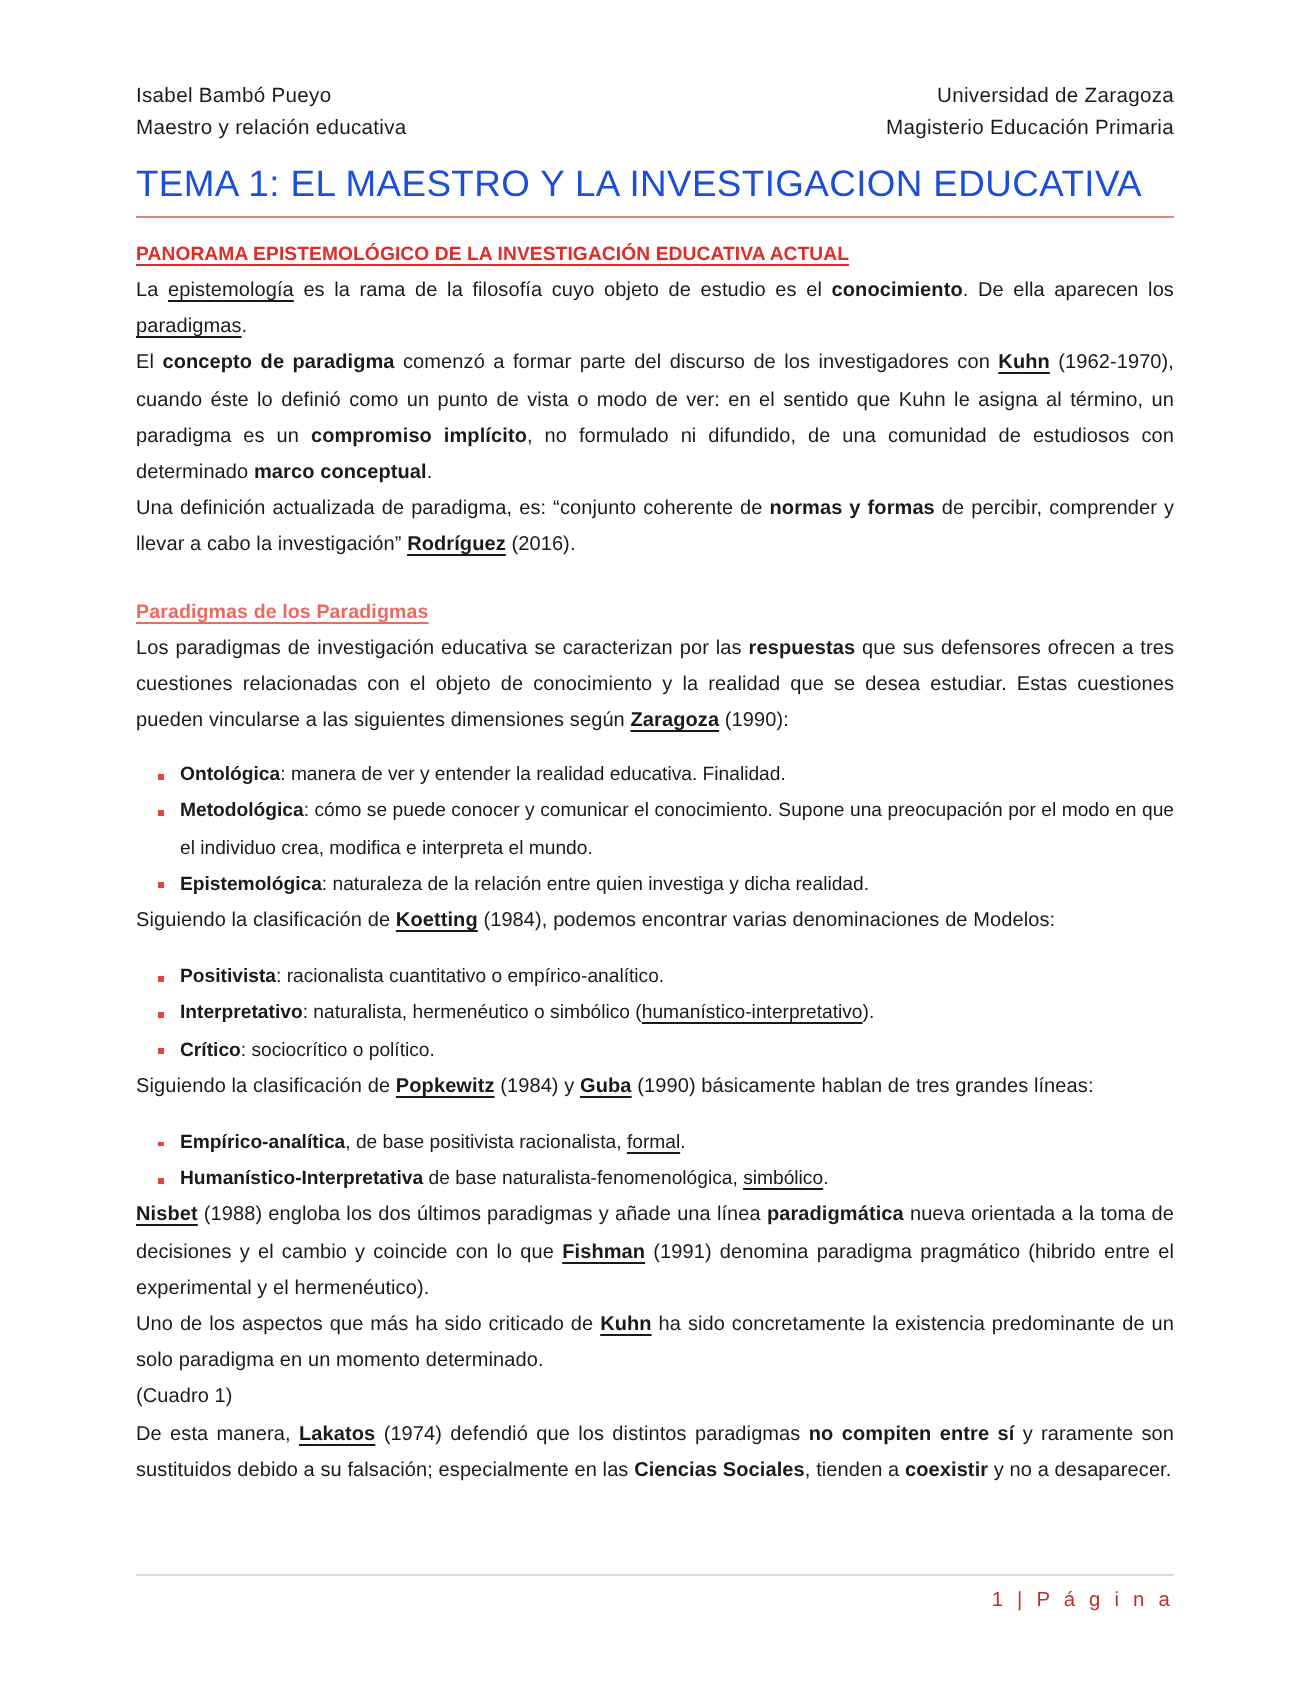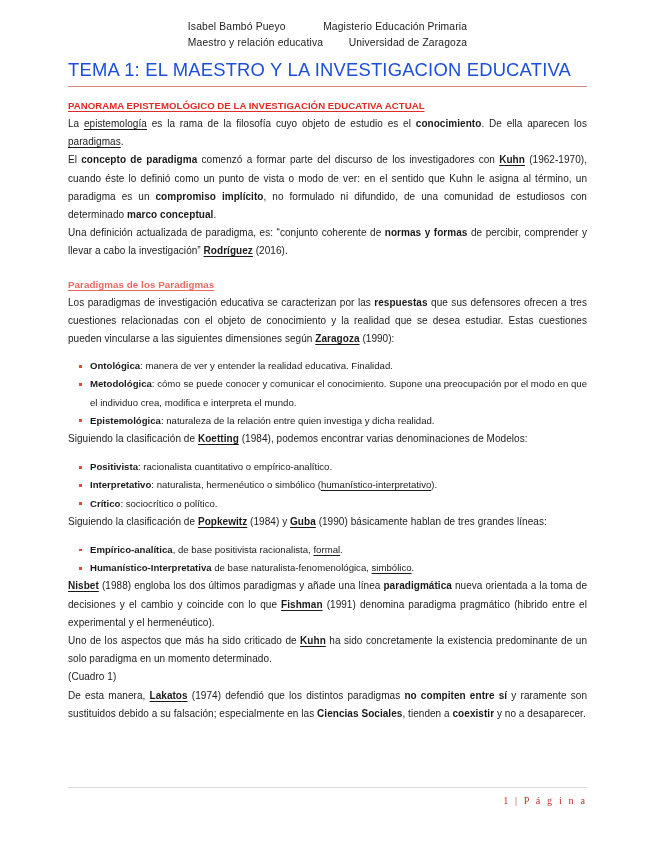--- a/index.html
+++ b/index.html
@@ -20,23 +20,23 @@
     height: 848px;
     background: #ffffff;
     box-sizing: border-box;
     padding: 0 68px 0 68px;
     overflow: hidden;
   }
 
   
   .doc-header {
     display: flex;
-    justify-content: center;
+    justify-content: space-between;
     align-items: flex-start;
-    padding-top: 19px;
+    padding-top: 41px;
     font-size: 10.3px;
     line-height: 15.5px;
     color: #1c1c1c;
     letter-spacing: 0.15px;
   }
   .doc-header .col-left {
     text-align: left;
   }
   .doc-header .col-right {
     text-align: right;
@@ -135,21 +135,20 @@
     text-decoration: underline;
     text-underline-offset: 1.5px;
   }
 
   
   .doc-footer {
     position: absolute;
     left: 68px;
     right: 68px;
     bottom: 40px;
-    font-family: Liberation Serif, serif;
   }
   .footer-rule {
     border: 0;
     border-top: 1px solid #d9d9d9;
     margin: 0 0 5px 0;
   }
   .page-num {
     text-align: right;
     font-size: 10.2px;
     color: #c0302b;
@@ -161,22 +160,22 @@
 <body>
 
 <div class="page">
 
   <div class="doc-header">
     <div class="col-left">
       <div class="line">Isabel Bambó Pueyo</div>
       <div class="line">Maestro y relación educativa</div>
     </div>
     <div class="col-right">
+      <div class="line">Universidad de Zaragoza</div>
       <div class="line">Magisterio Educación Primaria</div>
-      <div class="line">Universidad de Zaragoza</div>
     </div>
   </div>
 
   <div class="title-block">
     <h1 class="doc-title">TEMA 1: EL MAESTRO Y LA INVESTIGACION EDUCATIVA</h1>
   </div>
 
   <div class="body-content">
 
     <h2 class="section-head">PANORAMA EPISTEMOLÓGICO DE LA INVESTIGACIÓN EDUCATIVA ACTUAL</h2>

